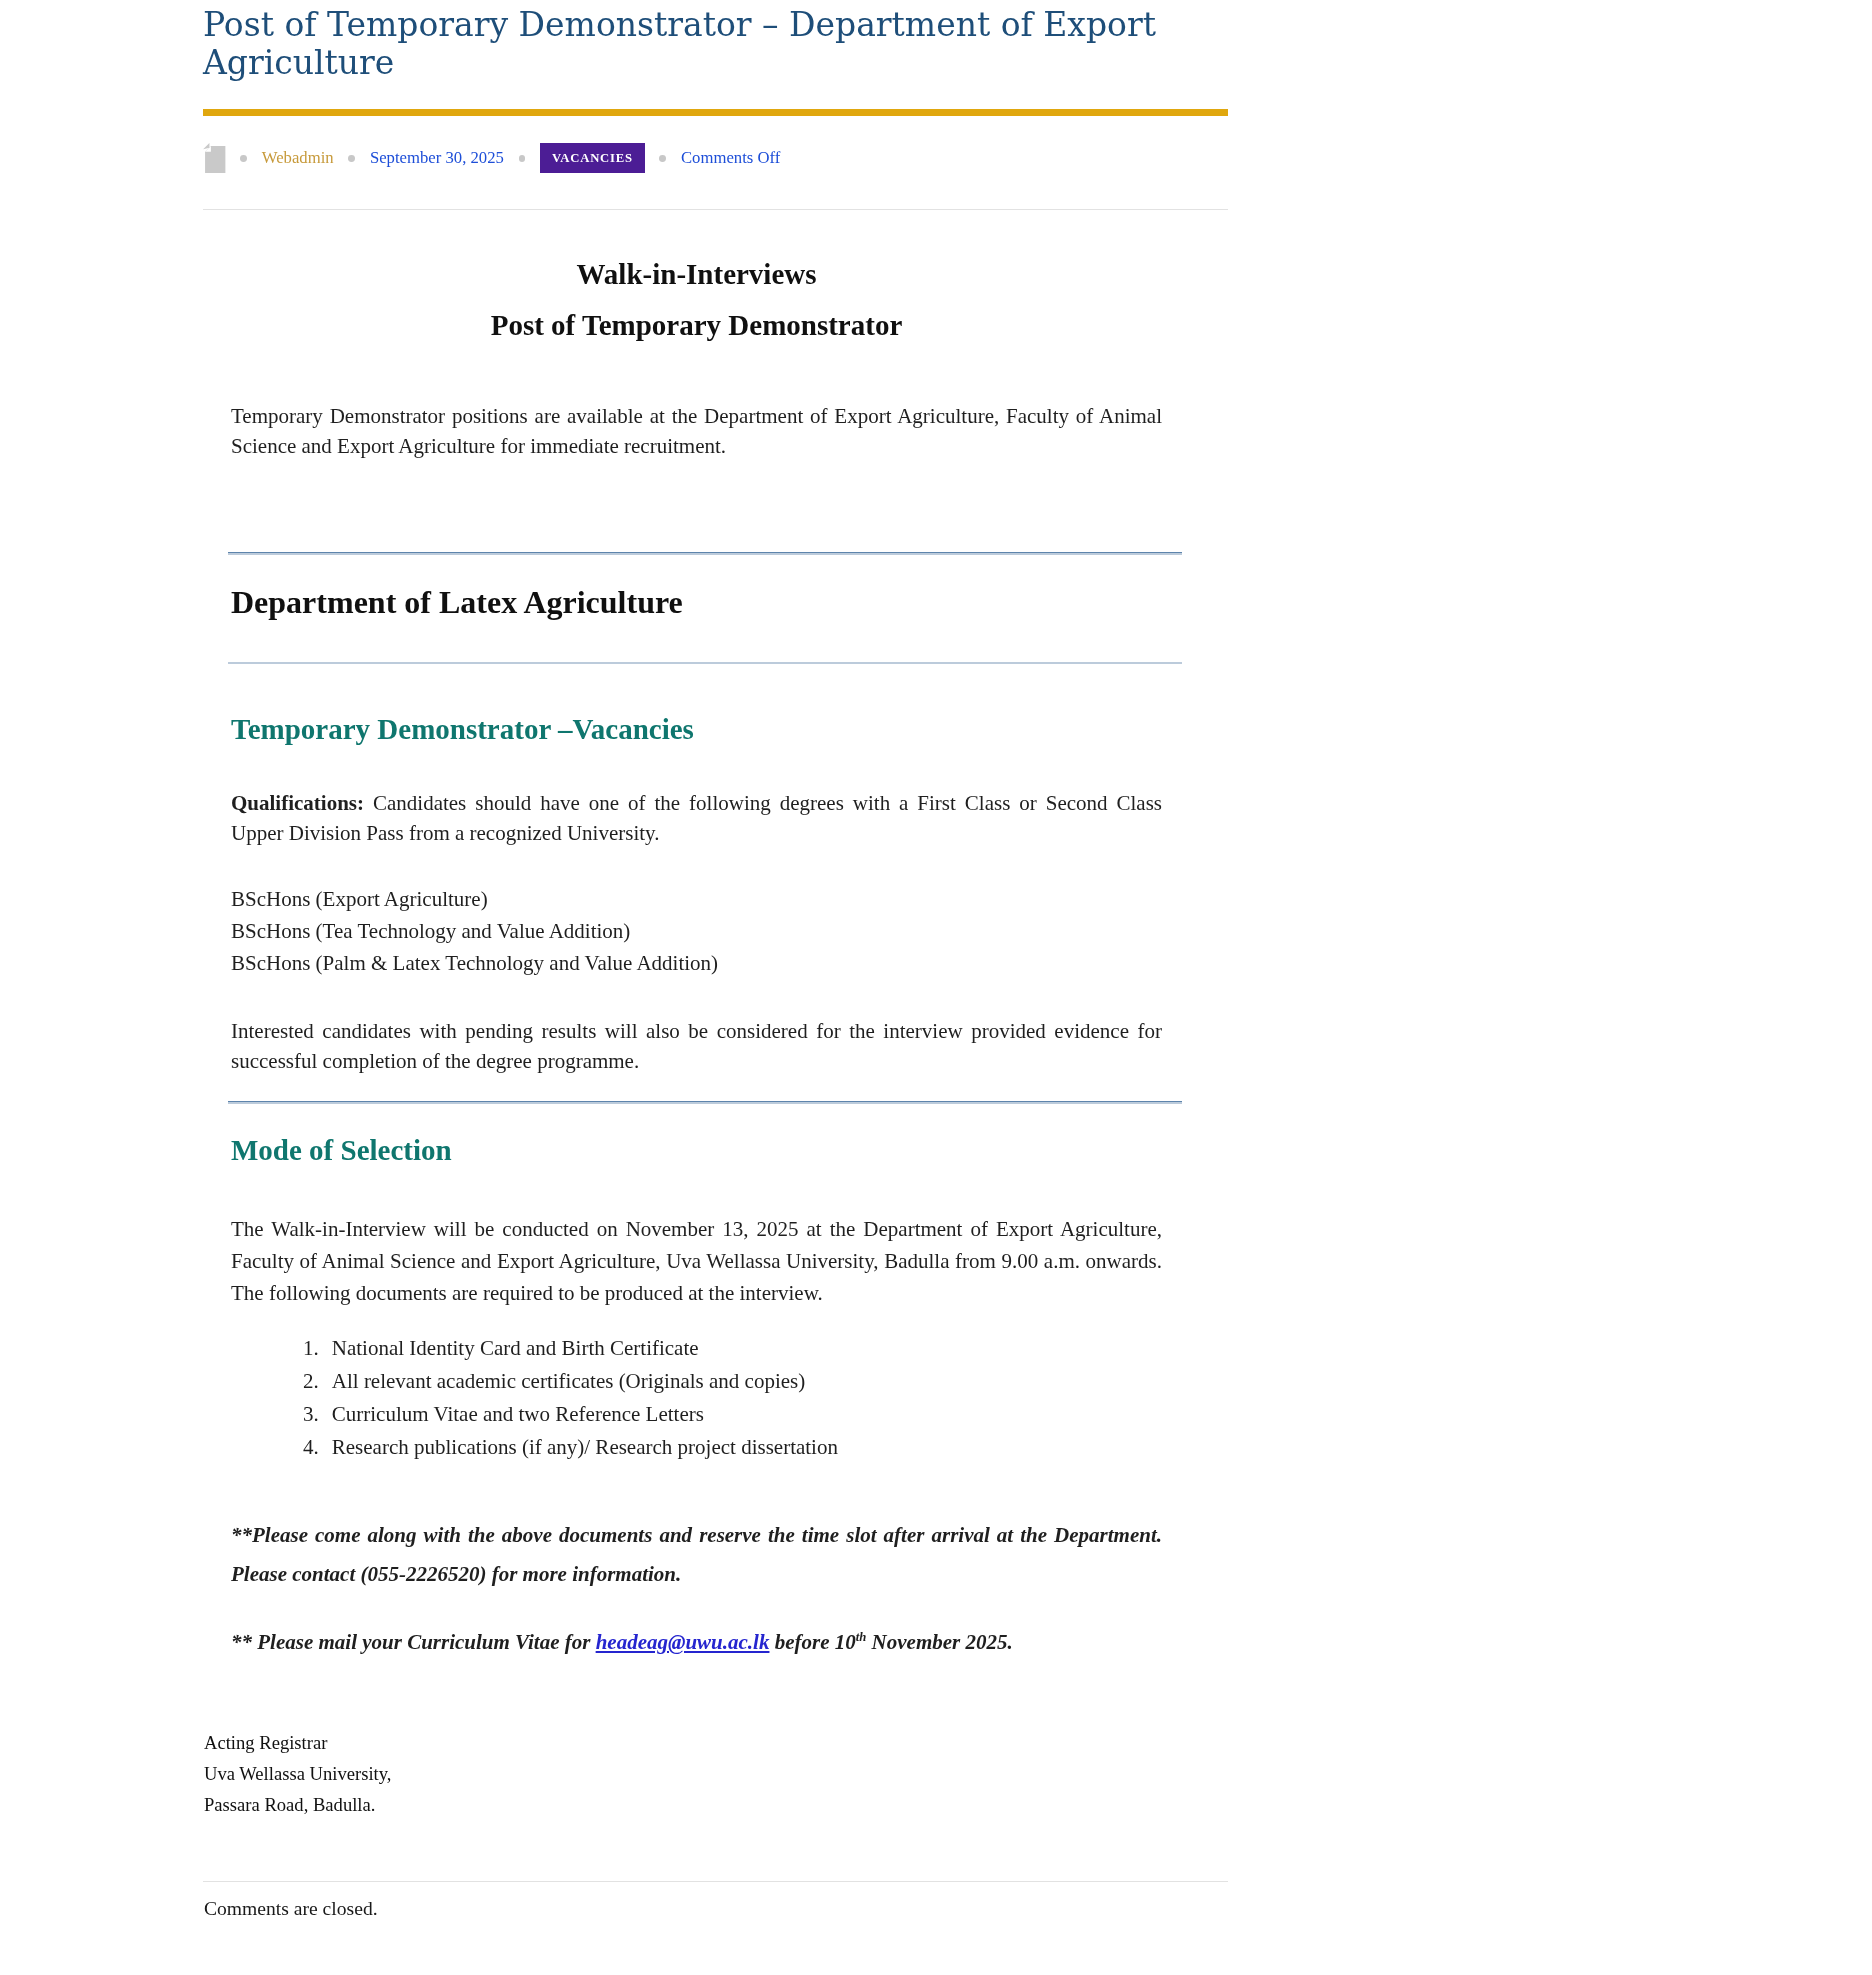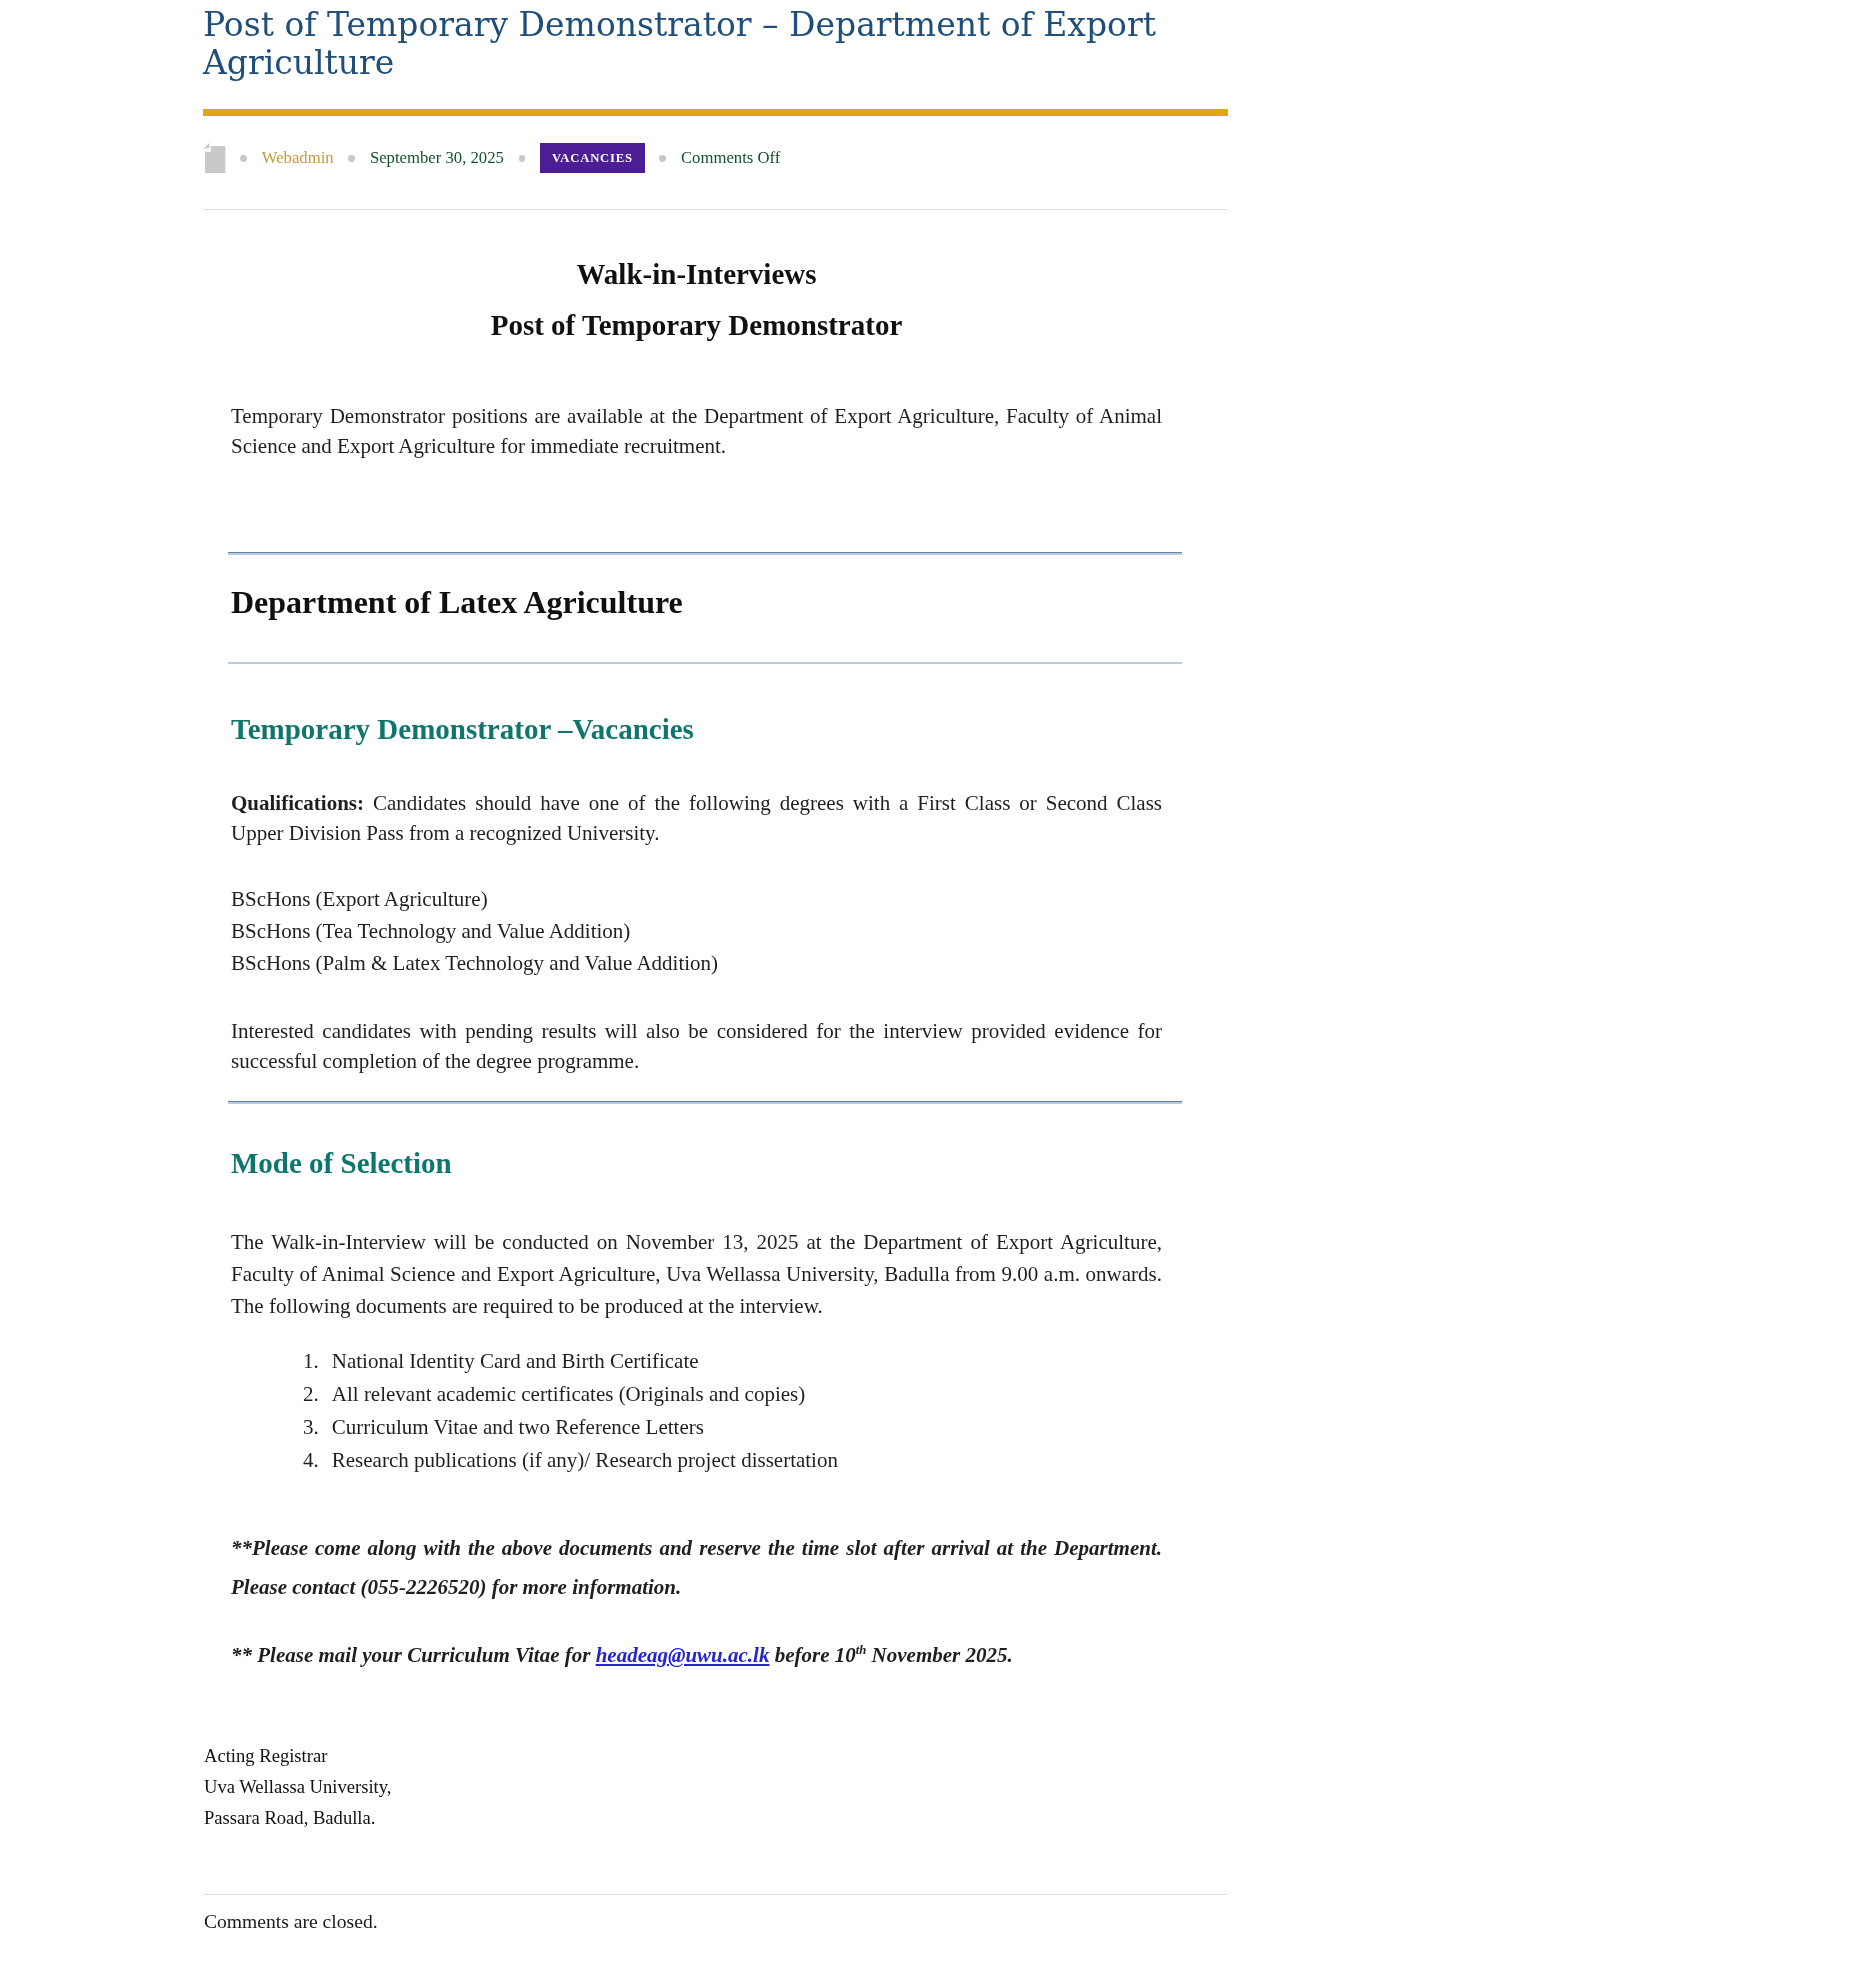--- a/index.html
+++ b/index.html
@@ -13,40 +13,40 @@
   .page-title {
     margin: 5.9px 0 0 203px; width: 1034px;
     font-family: "DejaVu Serif", serif;
     font-size: 33px; line-height: 38px; font-weight: 500;
     color: #1e4e79;
   }
   .gold-bar { margin: 27.4px 0 0 203px; width: 1025px; height: 6.9px; background: #e0a70e; }
   .meta-row { margin: 26.5px 0 0 203px; display: flex; align-items: center; gap: 14.7px; height: 31px; }
   .meta-sep { width: 6.9px; height: 6.9px; border-radius: 50%; background: #c8c8c8; flex: 0 0 auto; }
   .meta-link { color: #c79a3b; font-size: 16.7px; text-decoration: none; }
-  .meta-text { color: #14532d; font-size: 16.7px; }
+  .meta-text { color: #1d4ed8; font-size: 16.7px; }
   .badge {
     background: #4c1d95; color: #ffffff; font-size: 12.7px; font-weight: bold;
     letter-spacing: 0.8px; padding: 7.8px 11.8px 6.9px 11.8px; text-decoration: none;
   }
   .divider-light { margin: 35px 0 0 203px; width: 1025px; border-top: 1px solid #e2e2e2; height: 0; }
 
   
   .doc { margin-left: 231px; width: 931px; font-size: 21px; }
   .doc-heading { margin-top: 39px; text-align: center; font-weight: bold; font-size: 29px; line-height: 51px; color: #101010; }
   .para { text-align: justify; line-height: 30px; }
   .intro { margin-top: 50px; }
   .blueline { margin-left: -2.9px; width: 954px; height: 2.9px; background: #5e84ac; border-bottom: 2px solid #bccbdb; }
   .bl1 { margin-top: 91px; }
   .bl2 { margin-top: 40px; }
   .bl3 { margin-top: 24.5px; }
   .h-dept { margin-top: 28px; font-size: 32px; line-height: 39px; font-weight: bold; color: #101010; }
   .h-sub  { font-size: 29px; line-height: 37px; font-weight: bold; color: #0f766e; }
   .h-vac  { margin-top: 47px; }
-  .h-mode { margin-top: 41px; }
+  .h-mode { margin-top: 28px; }
   .qual { margin-top: 40px; }
   .degrees { margin-top: 35px; line-height: 32px; }
   .pending { margin-top: 37px; }
   .selection { margin-top: 44px; line-height: 32px; }
   .doc-list { margin-top: 23.5px; padding-left: 93px; line-height: 33px; }
   .doc-list li { padding-left: 7.8px; }
   .note { font-weight: bold; font-style: italic; line-height: 39px; text-align: justify; }
   .note1 { margin-top: 52px; }
   .note2 { margin-top: 23.5px; }
   .mail { color: #2525cf; font-weight: bold; font-style: italic; text-decoration: underline; }

